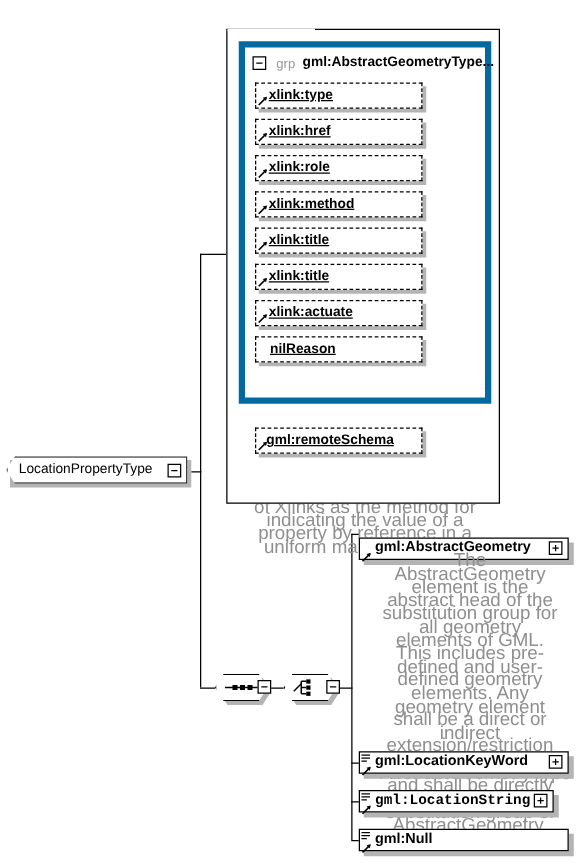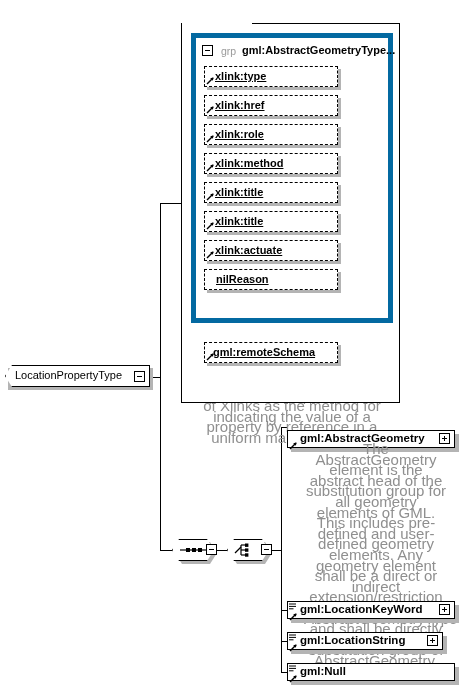--- a/index.html
+++ b/index.html
@@ -313,21 +313,21 @@
   <div class="box" style="width:156px;height:18px;"></div>
   <svg class="doc-icon" viewBox="0 0 7 7" width="7" height="7">
       <line x1="0" y1="1" x2="7" y2="1" stroke="#000" stroke-width="1"></line>
       <line x1="0" y1="3.4" x2="7" y2="3.4" stroke="#000" stroke-width="1"></line>
       <line x1="0" y1="5.8" x2="4.5" y2="5.8" stroke="#000" stroke-width="1"></line>
     </svg>
   <svg class="arrow-icon" viewBox="0 0 9 9" width="9" height="9">
       <path d="M1 8 L7 2" stroke="#000" stroke-width="1.4" fill="none"></path>
       <path d="M7.6 1.4 L4.2 2.2 L6.8 4.8 Z" fill="#000"></path>
     </svg>
-  <span class="label" style="top:2px;">gml:LocationString</span>
+  <span class="label" style="top:2px;font-family:Liberation Mono, monospace;">gml:LocationString</span>
   <span class="boxtoggle plus" style="left:140px;top:3px;"></span>
 </div>
 
 <div class="elem" style="left:287px;top:663px;width:172px;height:22px;">
   <div class="shadow" style="width:168px;height:18px;"></div>
   <div class="box" style="width:168px;height:18px;"></div>
   <svg class="doc-icon" viewBox="0 0 7 7" width="7" height="7">
       <line x1="0" y1="1" x2="7" y2="1" stroke="#000" stroke-width="1"></line>
       <line x1="0" y1="3.4" x2="7" y2="3.4" stroke="#000" stroke-width="1"></line>
       <line x1="0" y1="5.8" x2="4.5" y2="5.8" stroke="#000" stroke-width="1"></line>

